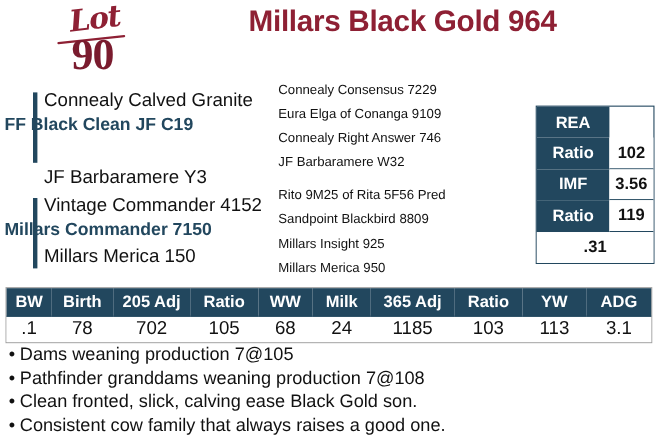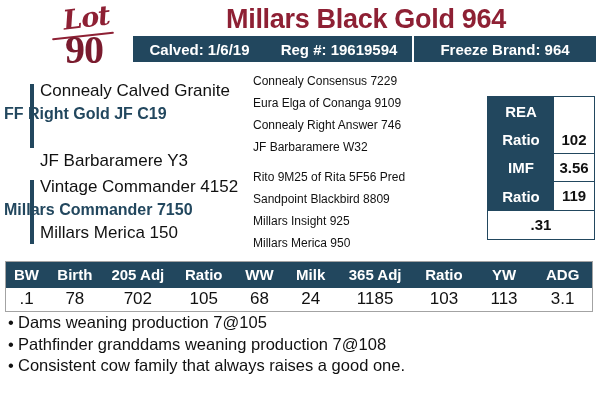--- a/index.html
+++ b/index.html
@@ -148,35 +148,29 @@
 <div class="page">
 
   <div class="lot-block">
     <div class="lot-word">Lot</div>
     <div class="lot-underline"></div>
     <div class="lot-num">90</div>
   </div>
 
   <div class="title">Millars Black Gold 964</div>
 
-  <div class="infobar">
-    <div class="cell c1">Calved: 1/6/19</div>
-    <div class="cell c2">Reg #: 19619594</div>
-    <div class="vdiv"></div>
-    <div class="cell c3">Freeze Brand: 964</div>
-  </div>
 
   <div class="ped">
 
     <div class="ped-left">
 
       <div class="pg">
         <div class="pg-bar" style="top:14px;height:64px;"></div>
         <div class="ped-line sire-dam" style="top:10px;">Connealy Calved Granite</div>
-        <div class="ped-line mid" style="top:33px;">FF Right Gold JF C19</div>
+        <div class="ped-line mid" style="top:33px;">FF Black Clean JF C19</div>
         <div class="ped-line sire-dam" style="top:56px;margin-top:24px;">JF Barbaramere Y3</div>
       </div>
 
       <div class="pg">
         <div class="pg-bar" style="top:110px;height:64px;"></div>
         <div class="ped-line sire-dam" style="top:106px;">Vintage Commander 4152</div>
         <div class="ped-line mid" style="top:129px;">Millars Commander 7150</div>
         <div class="ped-line sire-dam" style="top:152px;">Millars Merica 150</div>
       </div>
 
@@ -262,17 +256,20 @@
   </div>
 
   <div class="notes">
     <div class="note">
       <span class="dot">•</span><span>Dams weaning production 7@105</span>
     </div>
     <div class="note">
       <span class="dot">•</span><span>Pathfinder granddams weaning production 7@108</span>
     </div>
     <div class="note">
+      <span class="dot">•</span><span>Clean fronted, slick, calving ease Black Gold son.</span>
+    </div>
+    <div class="note">
       <span class="dot">•</span><span>Consistent cow family that always raises a good one.</span>
     </div>
   </div>
 
 </div>
 
 </body></html>

